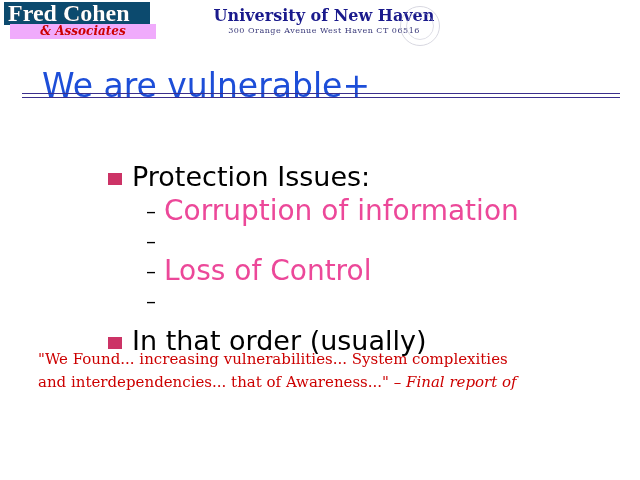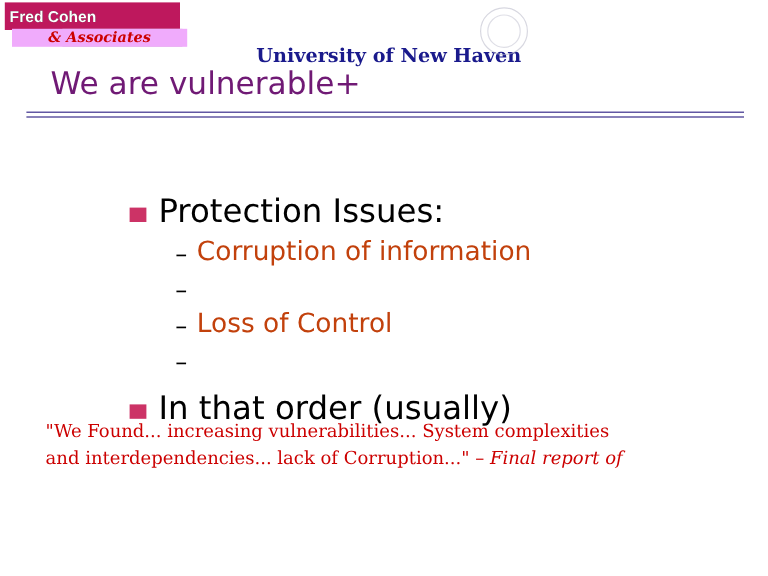--- a/index.html
+++ b/index.html
@@ -17,25 +17,25 @@
 
   
   .logo-block {
     position: absolute;
     left: 4px;
     top: 2px;
     width: 150px;
     height: 40px;
   }
   .logo-top {
-    background: #be185d;
+    background: #0c4a6e;
     color: #ffffff;
-    font-family: Liberation Sans, sans-serif;
+    font-family: Liberation Serif, serif;
     font-weight: bold;
-    font-size: 13px;
+    font-size: 24px;
     line-height: 23px;
     padding-left: 4px;
     width: 142px;
     letter-spacing: 0px;
     text-shadow: 0px 0px 0px #000;
   }
   .logo-bottom {
     background: #f0abfc;
     color: #cc0000;
     font-family: "DejaVu Serif", serif;
@@ -62,21 +62,20 @@
     top: 6px;
     width: 240px;
     text-align: center;
   }
   .univ-name {
     color: #1a1a8c;
     font-family: "DejaVu Serif", serif;
     font-weight: bold;
     font-size: 16px;
     line-height: 19px;
-    margin-top: 31px;
   }
   .univ-addr {
     color: #3a3a7a;
     font-family: "DejaVu Serif", serif;
     font-size: 8px;
     line-height: 11px;
     letter-spacing: 0.5px;
   }
   .seal {
     position: absolute;
@@ -96,24 +95,24 @@
     right: 5px;
     bottom: 5px;
     border-radius: 50%;
     border: 1px solid #c4c4d2;
   }
 
   
   .slide-title {
     position: absolute;
     left: 42px;
-    top: 52px;
-    color: #701a75;
+    top: 68px;
+    color: #1d4ed8;
     font-family: "DejaVu Sans", sans-serif;
-    font-size: 26px;
+    font-size: 33px;
     line-height: 36px;
     white-space: nowrap;
   }
   .title-rule {
     position: absolute;
     left: 22px;
     top: 93px;
     width: 598px;
     height: 3px;
     border-top: 1px solid #3b2f8c;
@@ -152,22 +151,22 @@
     align-items: flex-start;
     margin-left: 38px;
   }
   .lvl2 .dash {
     color: #000000;
     font-size: 20px;
     line-height: 30px;
     margin-right: 8px;
   }
   .lvl2 .text {
-    color: #c2410c;
-    font-size: 22px;
+    color: #ec4899;
+    font-size: 28px;
     line-height: 30px;
     white-space: nowrap;
   }
 
   
   .quote {
     position: absolute;
     left: 38px;
     top: 348px;
     width: 570px;
@@ -186,20 +185,21 @@
 <div class="logo-block">
   <div class="logo-top">Fred Cohen</div>
 </div>
 <div class="logo-bottom-bg"></div>
 <div class="logo-block" style="top:24px; height:16px;">
   <div class="logo-bottom">&amp; Associates</div>
 </div>
 
 <div class="univ-block">
   <div class="univ-name">University of New Haven</div>
+  <div class="univ-addr">300 Orange Avenue   West Haven CT  06516</div>
 </div>
 <div class="seal"></div>
 
 <div class="slide-title">We are vulnerable+</div>
 <div class="title-rule"></div>
 
 <div class="bullets">
 
   <div class="lvl1">
     <span class="marker"></span>
@@ -226,14 +226,14 @@
 
   <div class="lvl1" style="margin-top:8px;">
     <span class="marker"></span>
     <span class="text">In that order (usually)</span>
   </div>
 
 </div>
 
 <div class="quote">
   <div>"We Found... increasing vulnerabilities... System complexities</div>
-  <div><span>and interdependencies... lack of Corruption..." – </span><span class="ital">Final report of</span></div>
+  <div><span>and interdependencies... that of Awareness..." – </span><span class="ital">Final report of</span></div>
 </div>
 
 </body></html>

